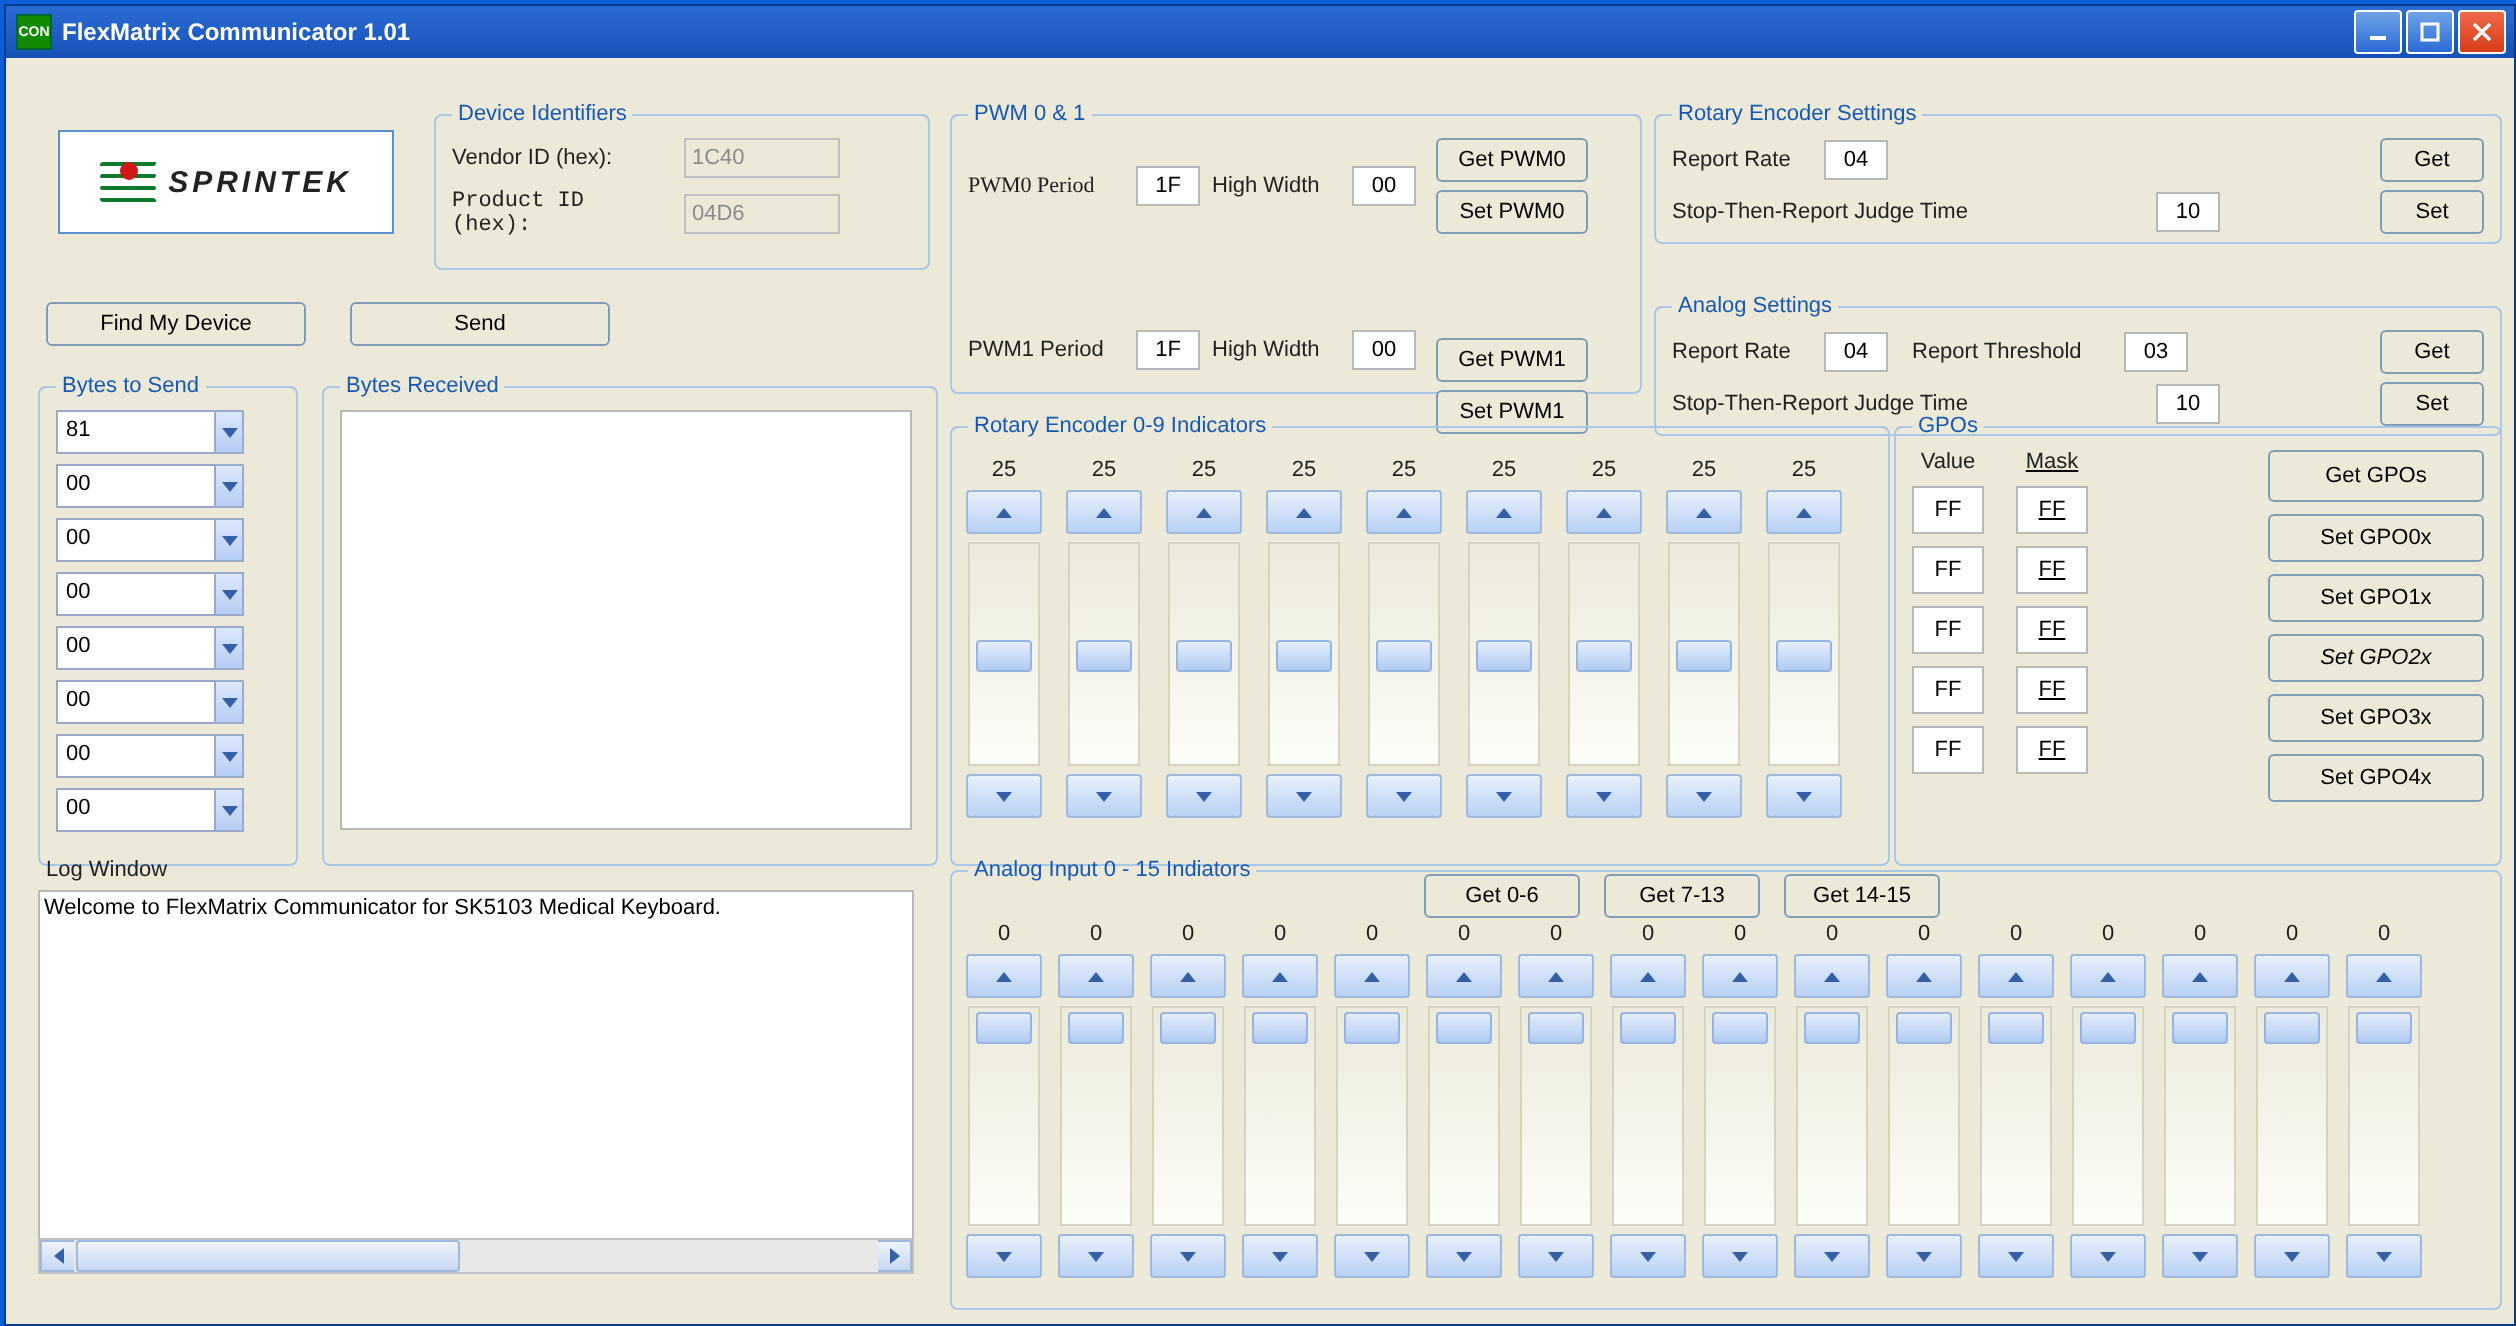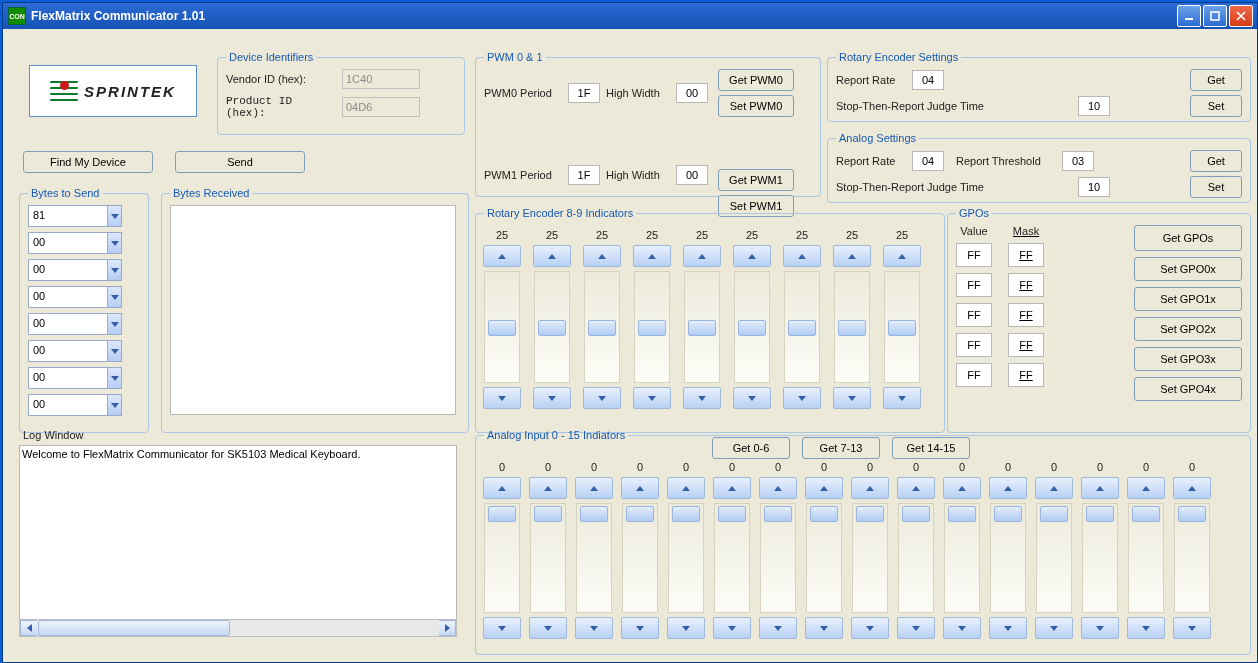--- a/index.html
+++ b/index.html
@@ -232,21 +232,21 @@
         </div>
       <div class="sb-thumb"></div>
       <div class="sb-btn sb-right">
           <div class="arrow-right"></div>
         </div>
     </div>
 
     <fieldset style="left:472px; top:22px; width:328px; height:130px;">
       <legend>PWM 0 &amp; 1</legend>
       <div style="display:flex; align-items:center; gap:6px;">
-        <span class="lbl" style="width:78px;">PWM0 Period</span>
+        <span class="lbl" style="width:78px;font-family:Liberation Serif, serif;">PWM0 Period</span>
         <input type="text" class="small-input" value="1F" style="">
         <span class="lbl" style="width:64px;">High Width</span>
         <input type="text" class="small-input" value="00" style="">
         <div style="display:flex; flex-direction:column; gap:4px; margin-left:4px;">
           <button style="width:76px;">Get PWM0</button>
           <button style="width:76px;">Set PWM0</button>
         </div>
       </div>
       <div style="display:flex; align-items:center; gap:6px; margin-top:16px;">
         <span class="lbl" style="width:78px;">PWM1 Period</span>
@@ -269,40 +269,40 @@
         <button style="width:52px;">Get</button>
       </div>
       <div style="display:flex; align-items:center; gap:6px; margin-top:4px;">
         <span class="lbl" style="width:236px;">Stop-Then-Report Judge Time</span>
         <input type="text" class="small-input" value="10" style="">
         <span style="flex:1;"></span>
         <button style="width:52px;">Set</button>
       </div>
     </fieldset>
 
-    <fieldset style="left:824px; top:103px; width:406px; height:55px;">
+    <fieldset style="left:824px; top:118px; width:406px; height:55px;">
       <legend>Analog Settings</legend>
       <div style="display:flex; align-items:center; gap:6px;">
         <span class="lbl" style="width:70px;">Report Rate</span>
         <input type="text" class="small-input" value="04" style="">
         <span class="lbl" style="width:100px; margin-left:6px;">Report Threshold</span>
         <input type="text" class="small-input" value="03" style="">
         <span style="flex:1;"></span>
         <button style="width:52px;">Get</button>
       </div>
       <div style="display:flex; align-items:center; gap:6px; margin-top:4px;">
         <span class="lbl" style="width:236px;">Stop-Then-Report Judge Time</span>
         <input type="text" class="small-input" value="10" style="">
         <span style="flex:1;"></span>
         <button style="width:52px;">Set</button>
       </div>
     </fieldset>
 
     <fieldset style="left:472px; top:178px; width:452px; height:210px;">
-      <legend>Rotary Encoder 8-9 Indicators</legend>
+      <legend>Rotary Encoder 0-9 Indicators</legend>
       <div id="rotary-row" style="display:flex; gap:14px; justify-content:flex-start; padding-top:4px;">
           <div class="vslider">
             <span class="lbl">25</span>
             <div class="spinbtn">
               <div class="arrow-up"></div>
             </div>
             <div class="track" style="height: 110px;">
               <div class="thumb" style="top: 48px;"></div>
             </div>
             <div class="spinbtn">
@@ -429,21 +429,21 @@
               <input type="text" class="small-input" value="FF" style="width: 28px; height: 22px;">
               <input type="text" class="small-input" value="FF" style="width: 28px; height: 22px;">
               <input type="text" class="small-input" value="FF" style="width: 28px; height: 22px;">
             </div>
         </div>
         <div style="display:flex; flex-direction:column; gap:6px; margin-left:auto;">
           <button style="width:108px; height:26px;">Get GPOs</button>
           <div id="gpo-btn-col" style="display:flex; flex-direction:column; gap:6px;">
               <button style="width: 108px; height: 24px;">Set GPO0x</button>
               <button style="width: 108px; height: 24px;">Set GPO1x</button>
-              <button style="width: 108px; height: 24px;">Set GPO2x</button>
+              <button style="width: 108px; height: 24px; font-style: italic;">Set GPO2x</button>
               <button style="width: 108px; height: 24px;">Set GPO3x</button>
               <button style="width: 108px; height: 24px;">Set GPO4x</button>
             </div>
         </div>
       </div>
     </fieldset>
 
     <fieldset style="left:472px; top:400px; width:758px; height:210px;">
       <legend>Analog Input 0 - 15 Indiators</legend>
       <div style="position:absolute; top:-4px; left:230px; display:flex; gap:12px; background:#ece9d8; padding:0 6px;">

